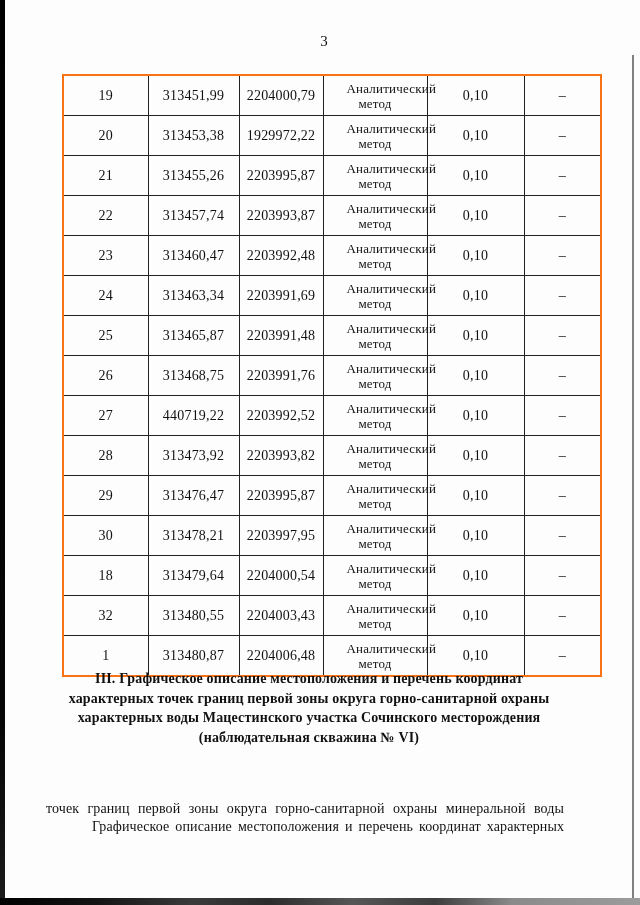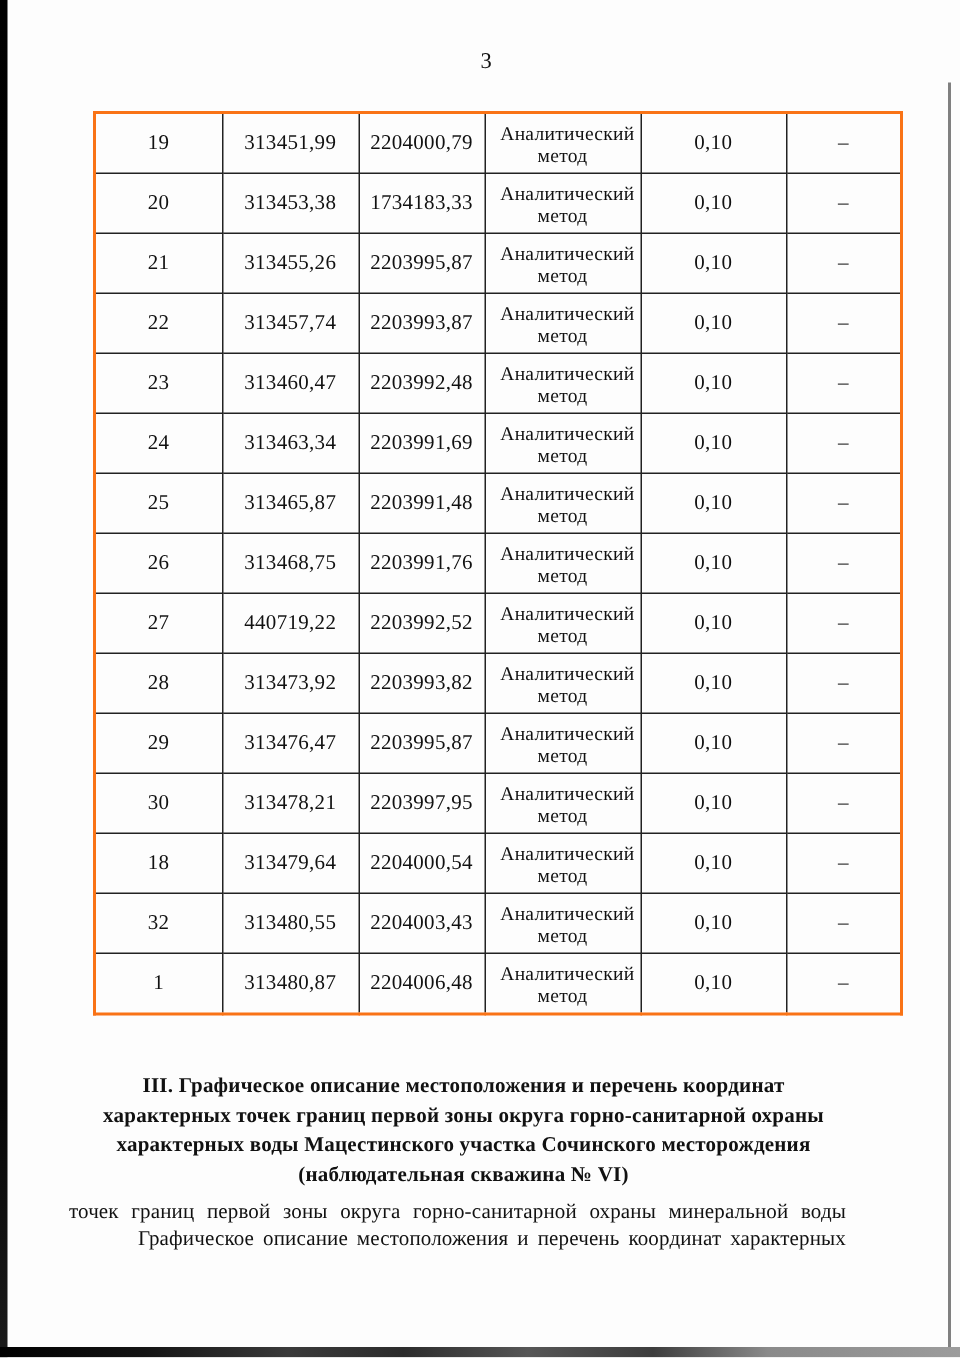--- a/index.html
+++ b/index.html
@@ -59,26 +59,26 @@
     text-align: center;
     vertical-align: middle;
     font-size: 14px;
     height: 39px;
     padding: 0 3px;
     letter-spacing: 0.2px;
   }
   table.coords td.method-cell {
     font-size: 13px;
     line-height: 15px;
-    padding: 0 10px;
+    padding: 0 23px;
   }
   
   .section-heading {
     position: absolute;
-    left: 48px; top: 715px;
+    left: 48px; top: 669px;
     width: 522px;
     font-weight: bold;
     font-size: 14px;
     line-height: 19.5px;
     text-align: center;
     letter-spacing: 0.15px;
   }
   
   .body-paragraph {
     position: absolute;
@@ -122,21 +122,21 @@
           <td>19</td>
           <td>313451,99</td>
           <td>2204000,79</td>
           <td class="method-cell">Аналитический метод</td>
           <td>0,10</td>
           <td>–</td>
         </tr>
         <tr>
           <td>20</td>
           <td>313453,38</td>
-          <td>1734183,33</td>
+          <td>1929972,22</td>
           <td class="method-cell">Аналитический метод</td>
           <td>0,10</td>
           <td>–</td>
         </tr>
         <tr>
           <td>21</td>
           <td>313455,26</td>
           <td>2203995,87</td>
           <td class="method-cell">Аналитический метод</td>
           <td>0,10</td>

